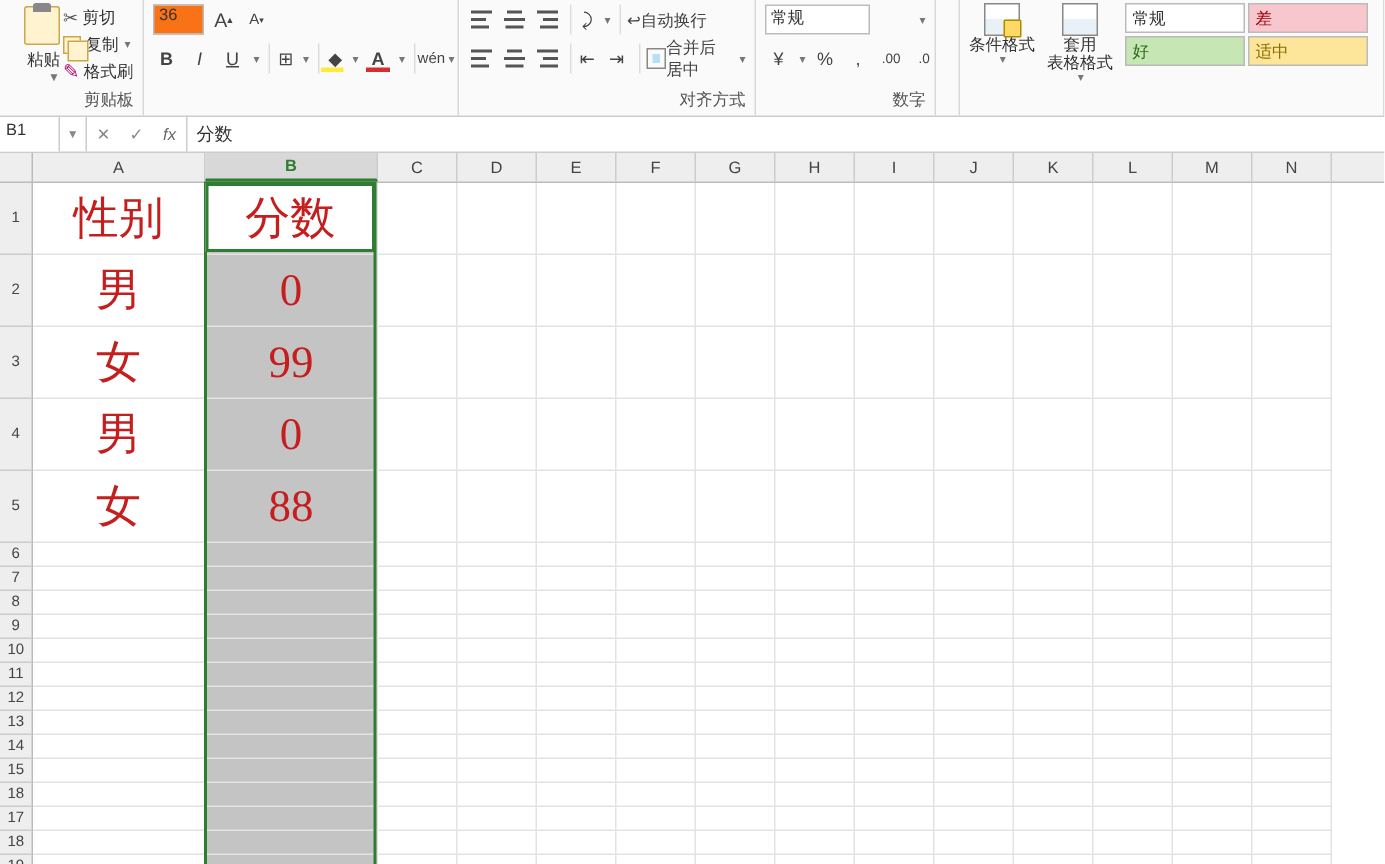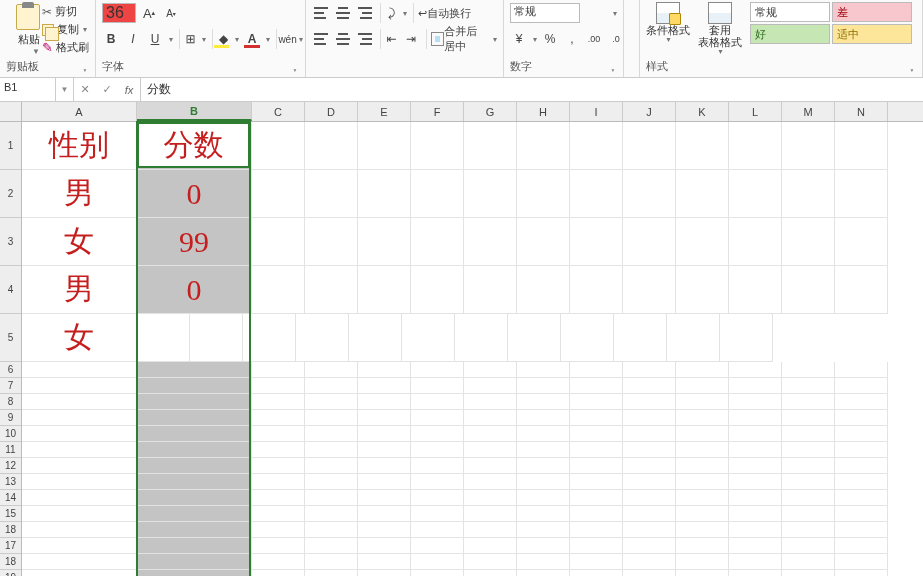--- a/index.html
+++ b/index.html
@@ -1,36 +1,36 @@
 <!DOCTYPE html>
 <html><head>
 <meta charset="utf-8">
 <style>
 * { box-sizing: border-box; margin: 0; padding: 0; font-family: "Microsoft YaHei", sans-serif; }
 body { background: #fff; font-size: 12px; color: #333; overflow: hidden; width: 923px; height: 576px; }
 
 
 .ribbon { background: #fafafa; border-bottom: 1px solid #ccc; height: 78px; display: flex; }
 .ribbon-group { border-right: 1px solid #d8d8d8; padding: 2px 6px 0 6px; display: flex; flex-direction: column; justify-content: space-between; }
-.ribbon-group-label { text-align: left; font-size: 11px; color: #555; padding: 2px 0 3px 0; position: relative; }
+.ribbon-group-label { text-align: right; font-size: 11px; color: #555; padding: 2px 0 3px 0; position: relative; }
 .ribbon-group-label::after { content: "▾"; font-size: 8px; color: #888; position: absolute; right: 2px; bottom: 2px; transform: scale(0.7); }
 .ribbon-rows { display: flex; flex-direction: column; gap: 4px; }
 .ribbon-row { display: flex; align-items: center; gap: 4px; height: 22px; }
 
 .paste-btn { display: flex; flex-direction: column; align-items: flex-end; width: 34px; padding-top: 2px; }
 .paste-icon { width: 24px; height: 26px; background: #fff3d0; border: 1px solid #c9a84a; border-radius: 2px; position: relative; }
 .paste-icon::before { content: ""; position: absolute; top: -3px; left: 5px; width: 12px; height: 6px; background: #888; border-radius: 2px 2px 0 0; }
 .mini-item { display: flex; align-items: center; gap: 3px; font-size: 11px; color: #333; white-space: nowrap; }
 .scissors { color: #555; font-size: 12px; }
 .copy-i { width:12px;height:12px;border:1px solid #c9a84a;background:#fff3d0;position:relative; }
 .copy-i::after{content:"";position:absolute;left:2px;top:2px;width:12px;height:12px;border:1px solid #c9a84a;background:#fff3d0;}
 .brush { color:#b06; font-size:13px; }
 
 .font-select { width: 120px; height: 20px; border: 1px solid #bbb; background: #fff; font-size: 11px; padding: 0 3px; }
-.size-select { width: 34px; height: 20px; border: 1px solid #bbb; background: #ef4444; font-size: 16px; padding: 0 3px; }
+.size-select { width: 34px; height: 20px; border: 1px solid #bbb; background: #f97316; font-size: 11px; padding: 0 3px; }
 .btn-s { min-width: 18px; height: 20px; display: inline-flex; align-items: center; justify-content: center; color: #444; cursor: default; }
 .btn-s.sep { border-left: 1px solid #ddd; padding-left: 4px; margin-left: 2px; }
 .underline-a { text-decoration: underline; }
 .color-underline { position: relative; }
 .color-underline::after { content: ""; position: absolute; left: 1px; right: 1px; bottom: 1px; height: 3px; }
 .fill-y::after { background: #ffeb3b; }
 .font-r::after { background: #d32f2f; }
 
 .align-icon { width:14px;height:12px;display:inline-flex;flex-direction:column;justify-content:space-between; }
 .align-icon span{height:2px;background:#555;}
@@ -49,21 +49,21 @@
 
 .style-grid { display:grid;grid-template-columns:80px 80px;gap:2px; }
 .style-cell { height:20px;border:1px solid #bbb;font-size:11px;display:flex;align-items:center;padding:0 4px; }
 .sc-normal{background:#fff;}
 .sc-bad{background:#f8c7ce;color:#9c0006;}
 .sc-good{background:#c6e6b4;color:#2e6b1f;}
 .sc-mid{background:#fde599;color:#8a6d00;}
 
 
 .formula-bar { height: 24px; border-bottom: 1px solid #ccc; display: flex; align-items: stretch; }
-.name-box { width: 56px; border-right: 1px solid #ccc; font-size: 11px; padding: 3px 4px; background: #fff; }
+.name-box { width: 40px; border-right: 1px solid #ccc; font-size: 11px; padding: 3px 4px; background: #fff; }
 .name-dd { width:18px;border-right:1px solid #ccc;display:flex;align-items:center;justify-content:center;color:#888;font-size:8px; }
 .fb-btn { width:22px;display:flex;align-items:center;justify-content:center;color:#888;font-size:11px;border-right:0; }
 .fx-lbl { font-style: italic; color:#666; }
 .formula-input { flex:1;padding:3px 6px;font-size:12px;border-left:1px solid #ccc; }
 
 
 .sheet { position: relative; height: 474px; overflow: hidden; }
 .corner { position:absolute;left:0;top:0;width:22px;height:20px;background:#eee;border-right:1px solid #bbb;border-bottom:1px solid #bbb; }
 .col-headers { position:absolute;left:22px;top:0;right:0;height:20px;display:flex;background:#eee;border-bottom:1px solid #bbb; }
 .col-h { border-right:1px solid #ccc;font-size:11px;color:#444;display:flex;align-items:center;justify-content:center; }
@@ -126,21 +126,20 @@
         <span class="btn-s sep">⊞</span>
           <span class="chev">▾</span>
         <span class="btn-s sep color-underline fill-y">◆</span>
           <span class="chev">▾</span>
         <span class="btn-s color-underline font-r" style="font-weight:bold">A</span>
           <span class="chev">▾</span>
         <span class="btn-s sep" style="font-size:10px">wén</span>
           <span class="chev">▾</span>
       </div>
     </div>
-    <div class="ribbon-group-label">字体</div>
   </div>
 
   <div class="ribbon-group" style="width:198px">
     <div class="ribbon-rows">
       <div class="ribbon-row">
         <span class="btn-s">
             <span class="align-icon al">
               <span class="a"></span>
               <span class="b"></span>
               <span class="c"></span>
@@ -188,20 +187,21 @@
           </span>
         <span class="btn-s sep">⇤</span>
         <span class="btn-s">⇥</span>
         <span class="btn-s sep">
             <span class="merge-icon"></span> 
             <span style="font-size:11px">合并后居中</span>
           </span>
           <span class="chev">▾</span>
       </div>
     </div>
+    <div class="ribbon-group-label">对齐方式</div>
   </div>
 
   <div class="ribbon-group" style="width:120px">
     <div class="ribbon-rows">
       <div class="ribbon-row">
         <div class="num-select"><span>常规</span></div>
         <span class="chev" style="margin-left:auto">▾</span>
       </div>
       <div class="ribbon-row">
         <span class="btn-s">¥</span>
@@ -239,21 +239,20 @@
             <span>差</span>
           </div>
         <div class="style-cell sc-good">
             <span>好</span>
           </div>
         <div class="style-cell sc-mid">
             <span>适中</span>
           </div>
       </div>
     </div>
-    <div class="ribbon-group-label">样式</div>
   </div>
 </div>
 
 <div class="formula-bar">
   <div class="name-box"><span>B1</span></div>
   <div class="name-dd">▼</div>
   <div class="fb-btn">✕</div>
   <div class="fb-btn">✓</div>
   <div class="fb-btn fx-lbl">fx</div>
   <div class="formula-input"><span>分数</span></div>
@@ -376,20 +375,23 @@
         <div class="cell" style="width: 53px; height: 48px;"></div>
         <div class="cell" style="width: 53px; height: 48px;"></div>
         <div class="cell" style="width: 53px; height: 48px;"></div>
         <div class="cell" style="width: 53px; height: 48px;"></div>
         <div class="cell" style="width: 53px; height: 48px;"></div>
       </div>
       <div class="cell-row" style="height: 48px;">
         <div class="cell" style="width: 115px; height: 48px;">
           <span class="big-red">女</span>
         </div>
+        <div class="cell sel-col" style="width: 115px; height: 48px;">
+          <span class="big-red">88</span>
+        </div>
         <div class="cell" style="width: 53px; height: 48px;"></div>
         <div class="cell" style="width: 53px; height: 48px;"></div>
         <div class="cell" style="width: 53px; height: 48px;"></div>
         <div class="cell" style="width: 53px; height: 48px;"></div>
         <div class="cell" style="width: 53px; height: 48px;"></div>
         <div class="cell" style="width: 53px; height: 48px;"></div>
         <div class="cell" style="width: 53px; height: 48px;"></div>
         <div class="cell" style="width: 53px; height: 48px;"></div>
         <div class="cell" style="width: 53px; height: 48px;"></div>
         <div class="cell" style="width: 53px; height: 48px;"></div>

